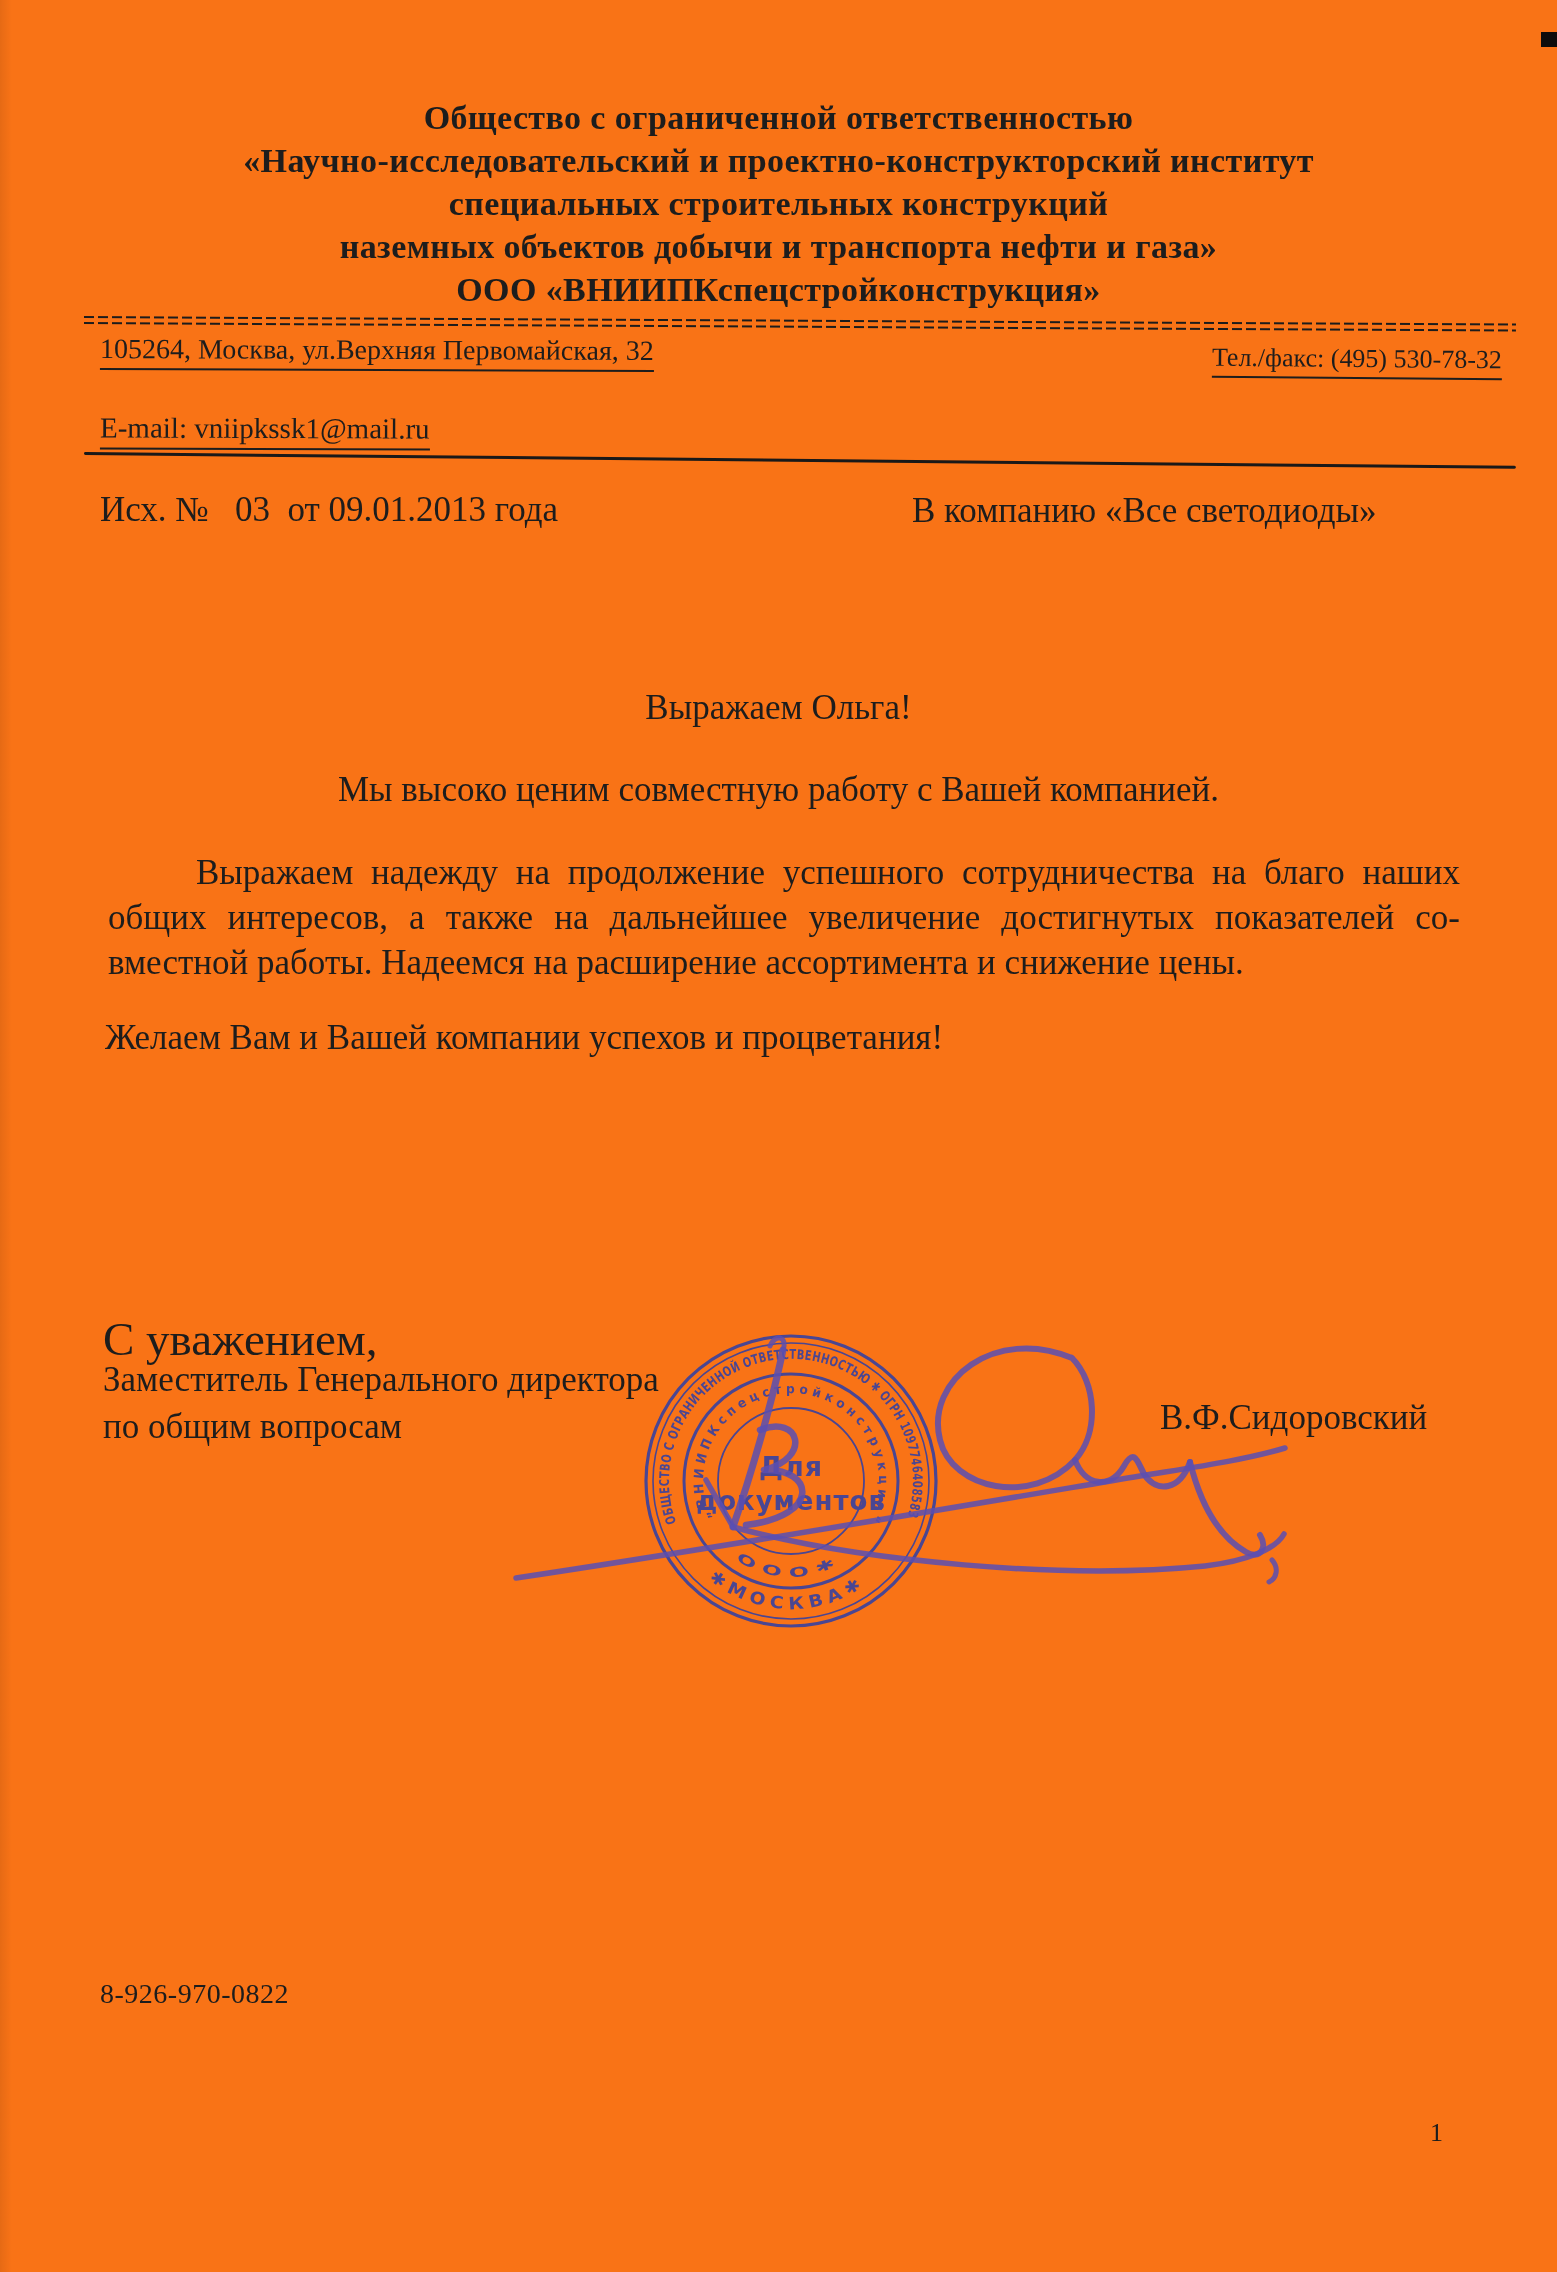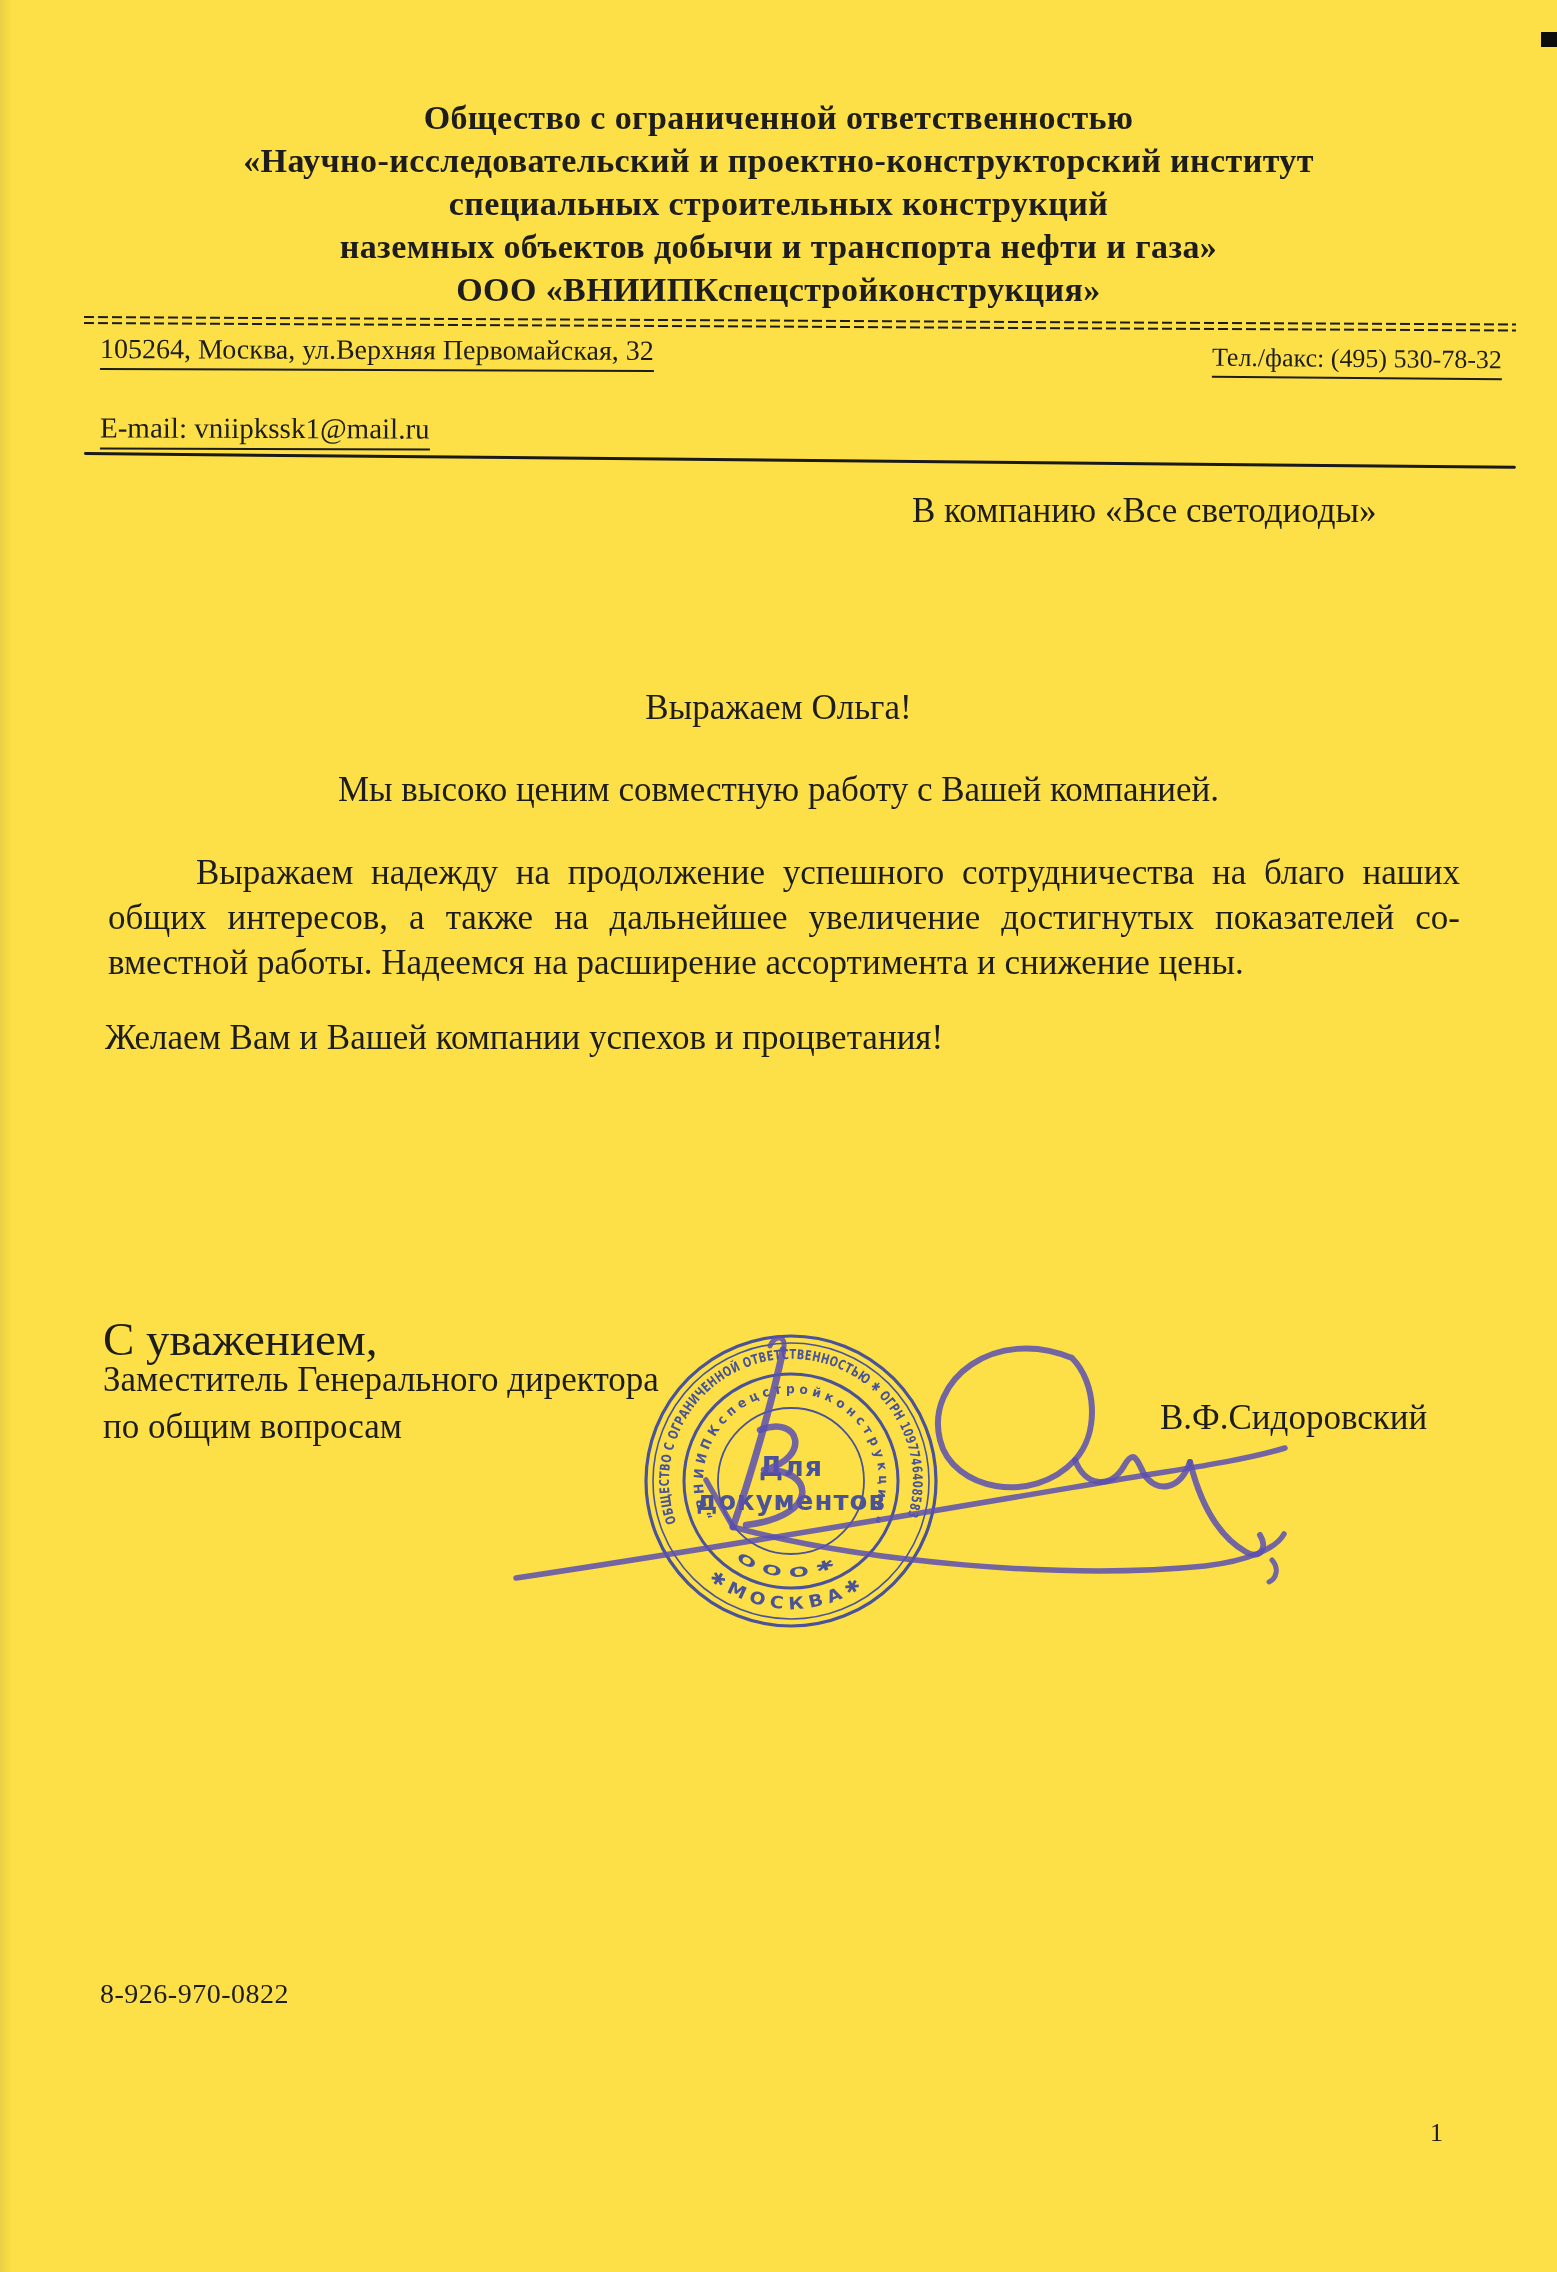--- a/index.html
+++ b/index.html
@@ -1,19 +1,19 @@
 <!DOCTYPE html>
 <html><head>
 <meta charset="utf-8">
 <style>
   html,body{margin:0;padding:0;background:#9a9a9a;}
   .page{
     position:relative;
     width:1557px;height:2272px;
-    background:#fde047;
+    background:#f97316;
     overflow:hidden;
     font-family:"Liberation Serif","DejaVu Serif",serif;
     color:#1d1d1d;
   }
   .edge-shade{position:absolute;left:0;top:0;bottom:0;width:12px;
     background:linear-gradient(90deg,rgba(0,0,0,.08),rgba(0,0,0,0));}
   .corner-mark{position:absolute;left:1541px;top:32px;width:16px;height:15px;background:#0c0c0c;}
   .abs{position:absolute;}
   .header{left:0;top:96px;width:1557px;text-align:center;
     font-weight:bold;font-size:34px;line-height:43px;letter-spacing:.4px;}
@@ -72,20 +72,21 @@
   </div>
   <div class="abs telfax">
     <span class="u">Тел./факс: (495) 530-78-32</span>
   </div>
   <div class="abs email">
     <span class="u">E-mail: vniipkssk1@mail.ru</span>
   </div>
 
   <div class="abs rule"></div>
 
+  <div class="abs outgoing">Исх. №   03  от 09.01.2013 года</div>
   <div class="abs recipient">В компанию «Все светодиоды»</div>
 
   <div class="abs salutation">Выражаем Ольга!</div>
   <div class="abs lead">Мы высоко ценим совместную работу с Вашей компанией.</div>
 
   <div class="abs para">
     <div class="pl j indent">Выражаем надежду на продолжение успешного сотрудничества на благо наших</div>
     <div class="pl j">общих интересов, а также на дальнейшее увеличение достигнутых показателей со-</div>
     <div class="pl">вместной работы. Надеемся на расширение ассортимента и снижение цены.</div>
   </div>

